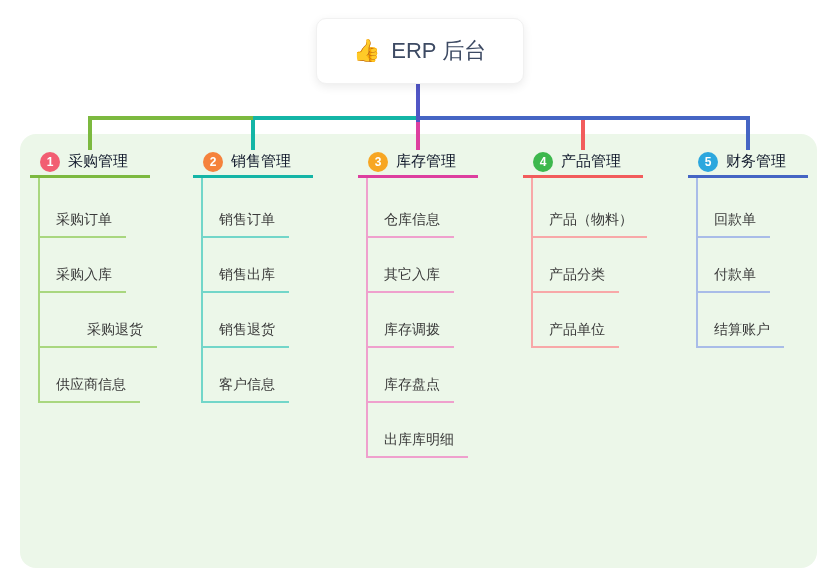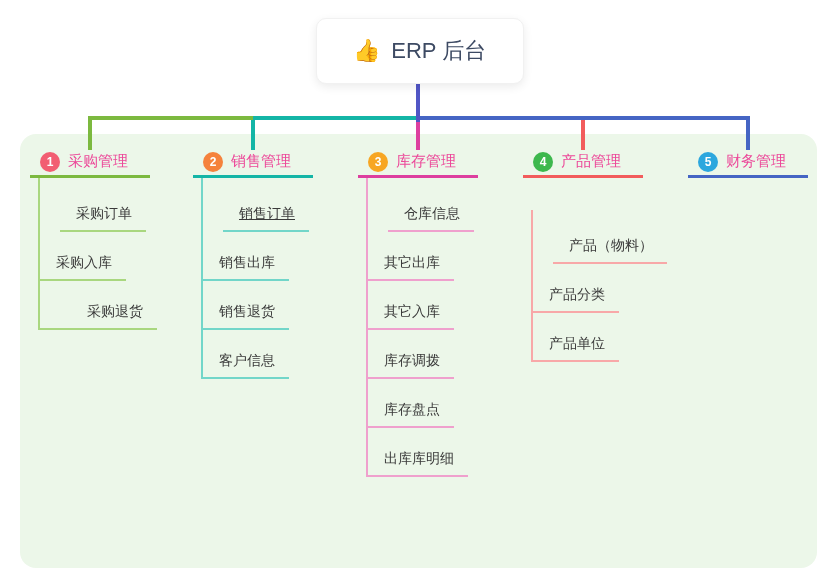--- a/index.html
+++ b/index.html
@@ -14,24 +14,24 @@
     display:flex;align-items:center;justify-content:center;gap:10px;
     font-size:22px;color:#3d4a63;font-weight:500;cursor:pointer;}
   .thumb{color:#f2c02f;font-size:22px;line-height:1;}
   .branch{position:absolute;top:148px;}
   .branch-header{width:120px;height:30px;box-sizing:border-box;
     display:flex;align-items:center;padding-left:10px;
     border-bottom:3px solid #999;cursor:pointer;}
   .badge{width:20px;height:20px;border-radius:50%;flex:0 0 20px;
     display:flex;align-items:center;justify-content:center;
     color:#fff;font-size:12px;font-weight:bold;}
-  .branch-label{margin-left:8px;font-size:15px;color:#ec4899;font-weight:500;white-space:nowrap;text-align:center;}
+  .branch-label{margin-left:8px;font-size:15px;color:#0f172a;font-weight:500;white-space:nowrap;text-align:center;}
   .children{margin-left:8px;border-left:2px solid #ccc;width:max-content;}
-  .child-row{height:49px;display:flex;align-items:flex-end;}
-  .child-row:first-child{height:54px;padding-left:20px;}
+  .child-row{height:55px;display:flex;align-items:flex-end;}
+  .child-row:first-child{height:60px;}
   .child-label{font-size:14px;color:#3a3a3a;white-space:nowrap;
     padding:0 14px 7px 16px;border-bottom:2px solid #ccc;cursor:pointer;}
 </style>
 </head>
 <body>
 
 <div class="canvas">
   <div class="panel"></div>
   <svg class="connectors" id="connectors" width="839" height="588">
       <path d="M414 118H748V150" stroke="#4565c4" stroke-width="4" fill="none"></path>
@@ -54,30 +54,33 @@
         <div class="children" style="border-left-color: rgb(169, 215, 127);">
           <div class="child-row">
             <span class="child-label" style="border-bottom-color: rgb(169, 215, 127);">采购订单</span>
           </div>
           <div class="child-row">
             <span class="child-label" style="border-bottom-color: rgb(169, 215, 127);">采购入库</span>
           </div>
           <div class="child-row">
             <span class="child-label" style="border-bottom-color: rgb(169, 215, 127); padding-left: 47px;">采购退货</span>
           </div>
+          <div class="child-row">
+            <span class="child-label" style="border-bottom-color: rgb(169, 215, 127);">供应商信息</span>
+          </div>
         </div>
       </div>
       <div class="branch" style="left: 193px;">
         <div class="branch-header" style="border-bottom-color: rgb(20, 181, 166);">
           <span class="badge" style="background: rgb(245, 130, 60);">2</span>
           <span class="branch-label">销售管理</span>
         </div>
         <div class="children" style="border-left-color: rgb(114, 214, 201);">
           <div class="child-row">
-            <span class="child-label" style="border-bottom-color: rgb(114, 214, 201); text-decoration: underline;">销售订单</span>
+            <span class="child-label" style="border-bottom-color: rgb(114, 214, 201);">销售订单</span>
           </div>
           <div class="child-row">
             <span class="child-label" style="border-bottom-color: rgb(114, 214, 201);">销售出库</span>
           </div>
           <div class="child-row">
             <span class="child-label" style="border-bottom-color: rgb(114, 214, 201);">销售退货</span>
           </div>
           <div class="child-row">
             <span class="child-label" style="border-bottom-color: rgb(114, 214, 201);">客户信息</span>
           </div>
@@ -86,53 +89,61 @@
       <div class="branch" style="left: 358px;">
         <div class="branch-header" style="border-bottom-color: rgb(221, 63, 159);">
           <span class="badge" style="background: rgb(247, 166, 35);">3</span>
           <span class="branch-label">库存管理</span>
         </div>
         <div class="children" style="border-left-color: rgb(239, 160, 205);">
           <div class="child-row">
             <span class="child-label" style="border-bottom-color: rgb(239, 160, 205);">仓库信息</span>
           </div>
           <div class="child-row">
-            <span class="child-label" style="border-bottom-color: rgb(239, 160, 205);">其它出库</span>
-          </div>
-          <div class="child-row">
             <span class="child-label" style="border-bottom-color: rgb(239, 160, 205);">其它入库</span>
           </div>
           <div class="child-row">
             <span class="child-label" style="border-bottom-color: rgb(239, 160, 205);">库存调拨</span>
           </div>
           <div class="child-row">
             <span class="child-label" style="border-bottom-color: rgb(239, 160, 205);">库存盘点</span>
           </div>
           <div class="child-row">
             <span class="child-label" style="border-bottom-color: rgb(239, 160, 205);">出库库明细</span>
           </div>
         </div>
       </div>
       <div class="branch" style="left: 523px;">
         <div class="branch-header" style="border-bottom-color: rgb(242, 92, 92);">
           <span class="badge" style="background: rgb(61, 184, 77);">4</span>
           <span class="branch-label">产品管理</span>
         </div>
-        <div class="children" style="border-left-color: rgb(248, 168, 168); margin-top: 32px;">
+        <div class="children" style="border-left-color: rgb(248, 168, 168);">
           <div class="child-row">
             <span class="child-label" style="border-bottom-color: rgb(248, 168, 168);">产品（物料）</span>
           </div>
           <div class="child-row">
             <span class="child-label" style="border-bottom-color: rgb(248, 168, 168);">产品分类</span>
           </div>
           <div class="child-row">
             <span class="child-label" style="border-bottom-color: rgb(248, 168, 168);">产品单位</span>
           </div>
         </div>
       </div>
       <div class="branch" style="left: 688px;">
         <div class="branch-header" style="border-bottom-color: rgb(69, 101, 196);">
           <span class="badge" style="background: rgb(44, 167, 222);">5</span>
           <span class="branch-label">财务管理</span>
         </div>
+        <div class="children" style="border-left-color: rgb(169, 188, 232);">
+          <div class="child-row">
+            <span class="child-label" style="border-bottom-color: rgb(169, 188, 232);">回款单</span>
+          </div>
+          <div class="child-row">
+            <span class="child-label" style="border-bottom-color: rgb(169, 188, 232);">付款单</span>
+          </div>
+          <div class="child-row">
+            <span class="child-label" style="border-bottom-color: rgb(169, 188, 232);">结算账户</span>
+          </div>
+        </div>
       </div>
     </div>
 </div>
 
 </body></html>

